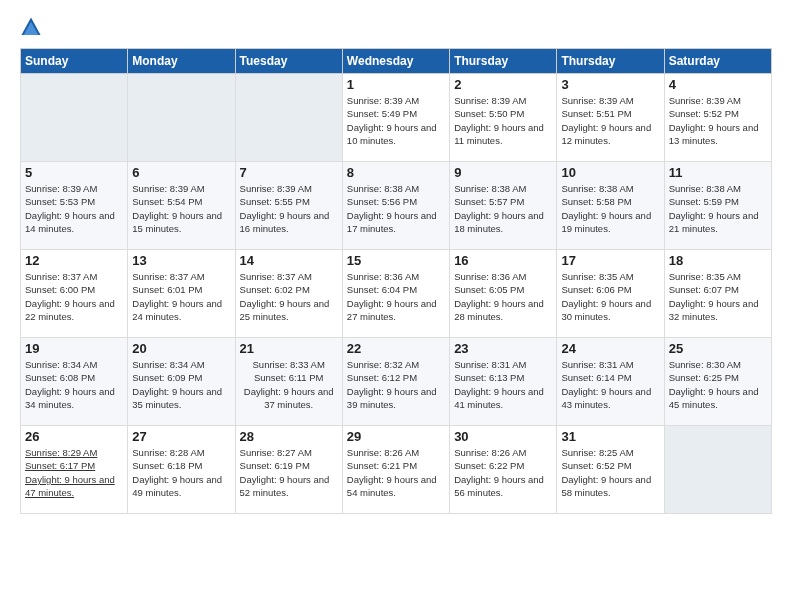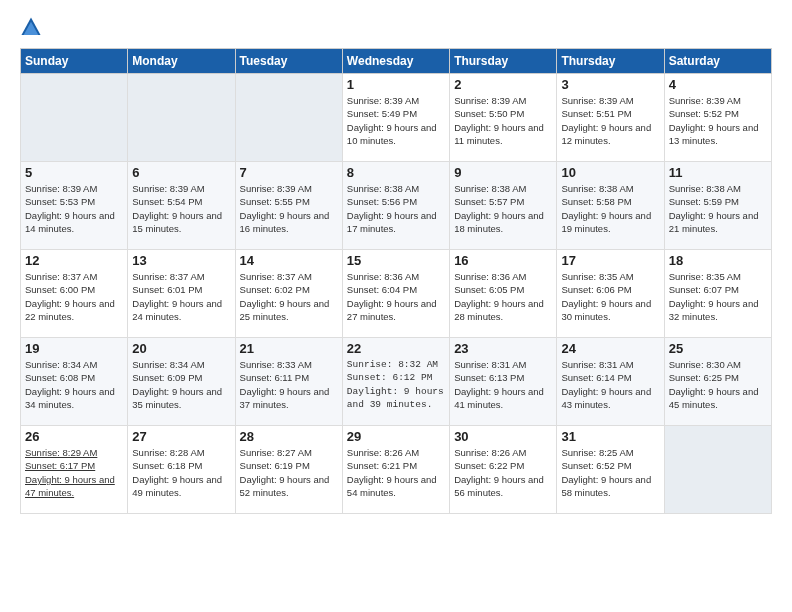--- a/index.html
+++ b/index.html
@@ -259,27 +259,27 @@
 Daylight: 9 hours and 34 minutes.</div>
           </td>
           <td>
             <div class="day-num">20</div>
             <div class="day-info" style="white-space: pre-line;">Sunrise: 8:34 AM
 Sunset: 6:09 PM
 Daylight: 9 hours and 35 minutes.</div>
           </td>
           <td>
             <div class="day-num">21</div>
-            <div class="day-info" style="white-space: pre-line;">Sunrise: 8:33 AM
+            <div class="day-info" style="white-space: pre-line; text-align: center;">Sunrise: 8:33 AM
 Sunset: 6:11 PM
 Daylight: 9 hours and 37 minutes.</div>
           </td>
           <td>
             <div class="day-num">22</div>
-            <div class="day-info" style="white-space: pre-line; font-family: Liberation Mono, monospace;">Sunrise: 8:32 AM
+            <div class="day-info" style="white-space: pre-line;">Sunrise: 8:32 AM
 Sunset: 6:12 PM
 Daylight: 9 hours and 39 minutes.</div>
           </td>
           <td>
             <div class="day-num">23</div>
             <div class="day-info" style="white-space: pre-line;">Sunrise: 8:31 AM
 Sunset: 6:13 PM
 Daylight: 9 hours and 41 minutes.</div>
           </td>
           <td>

